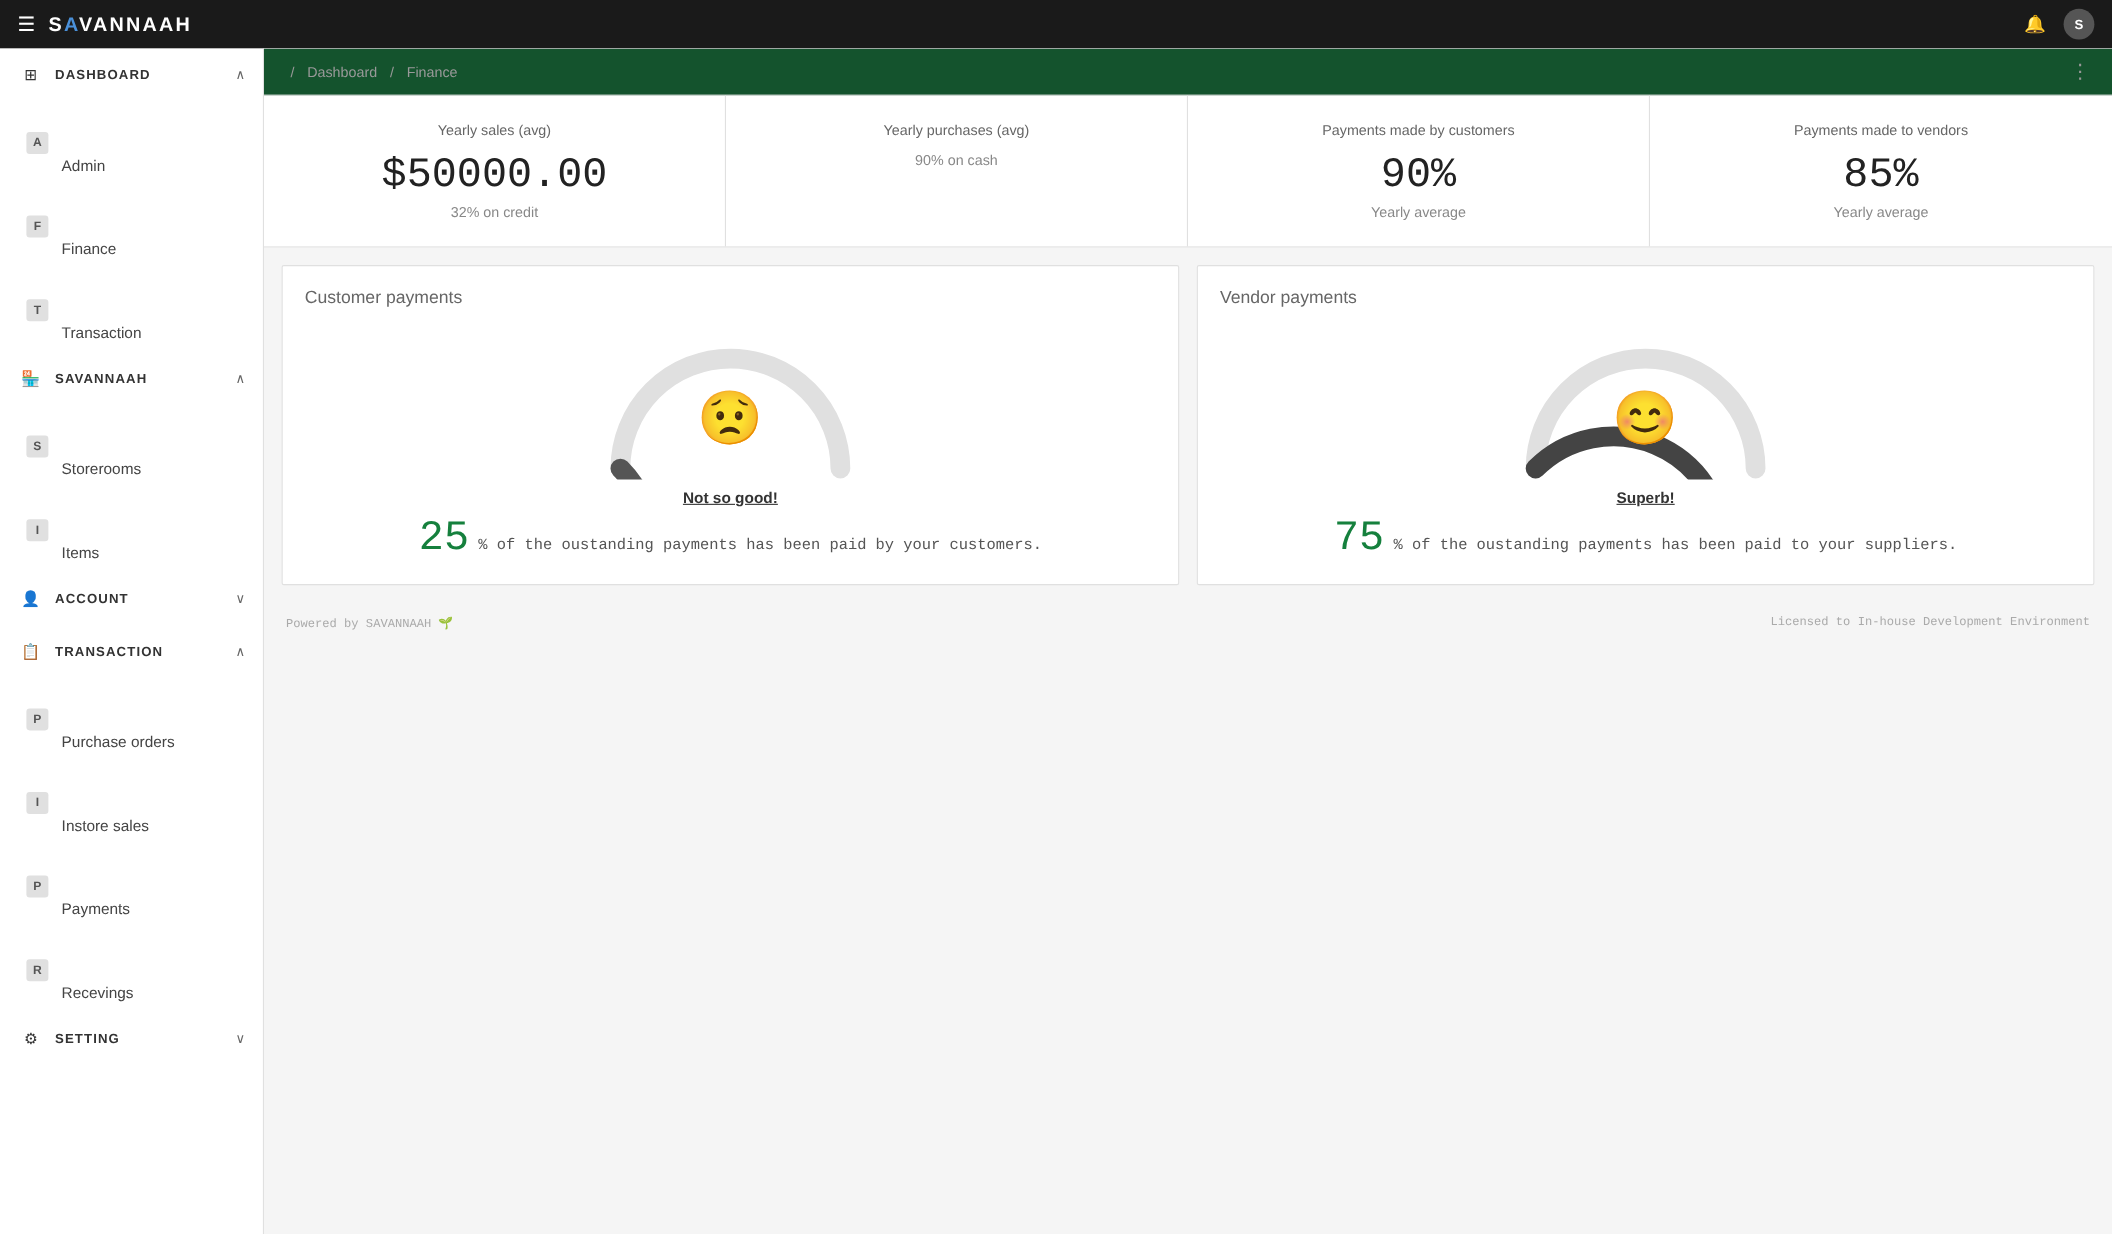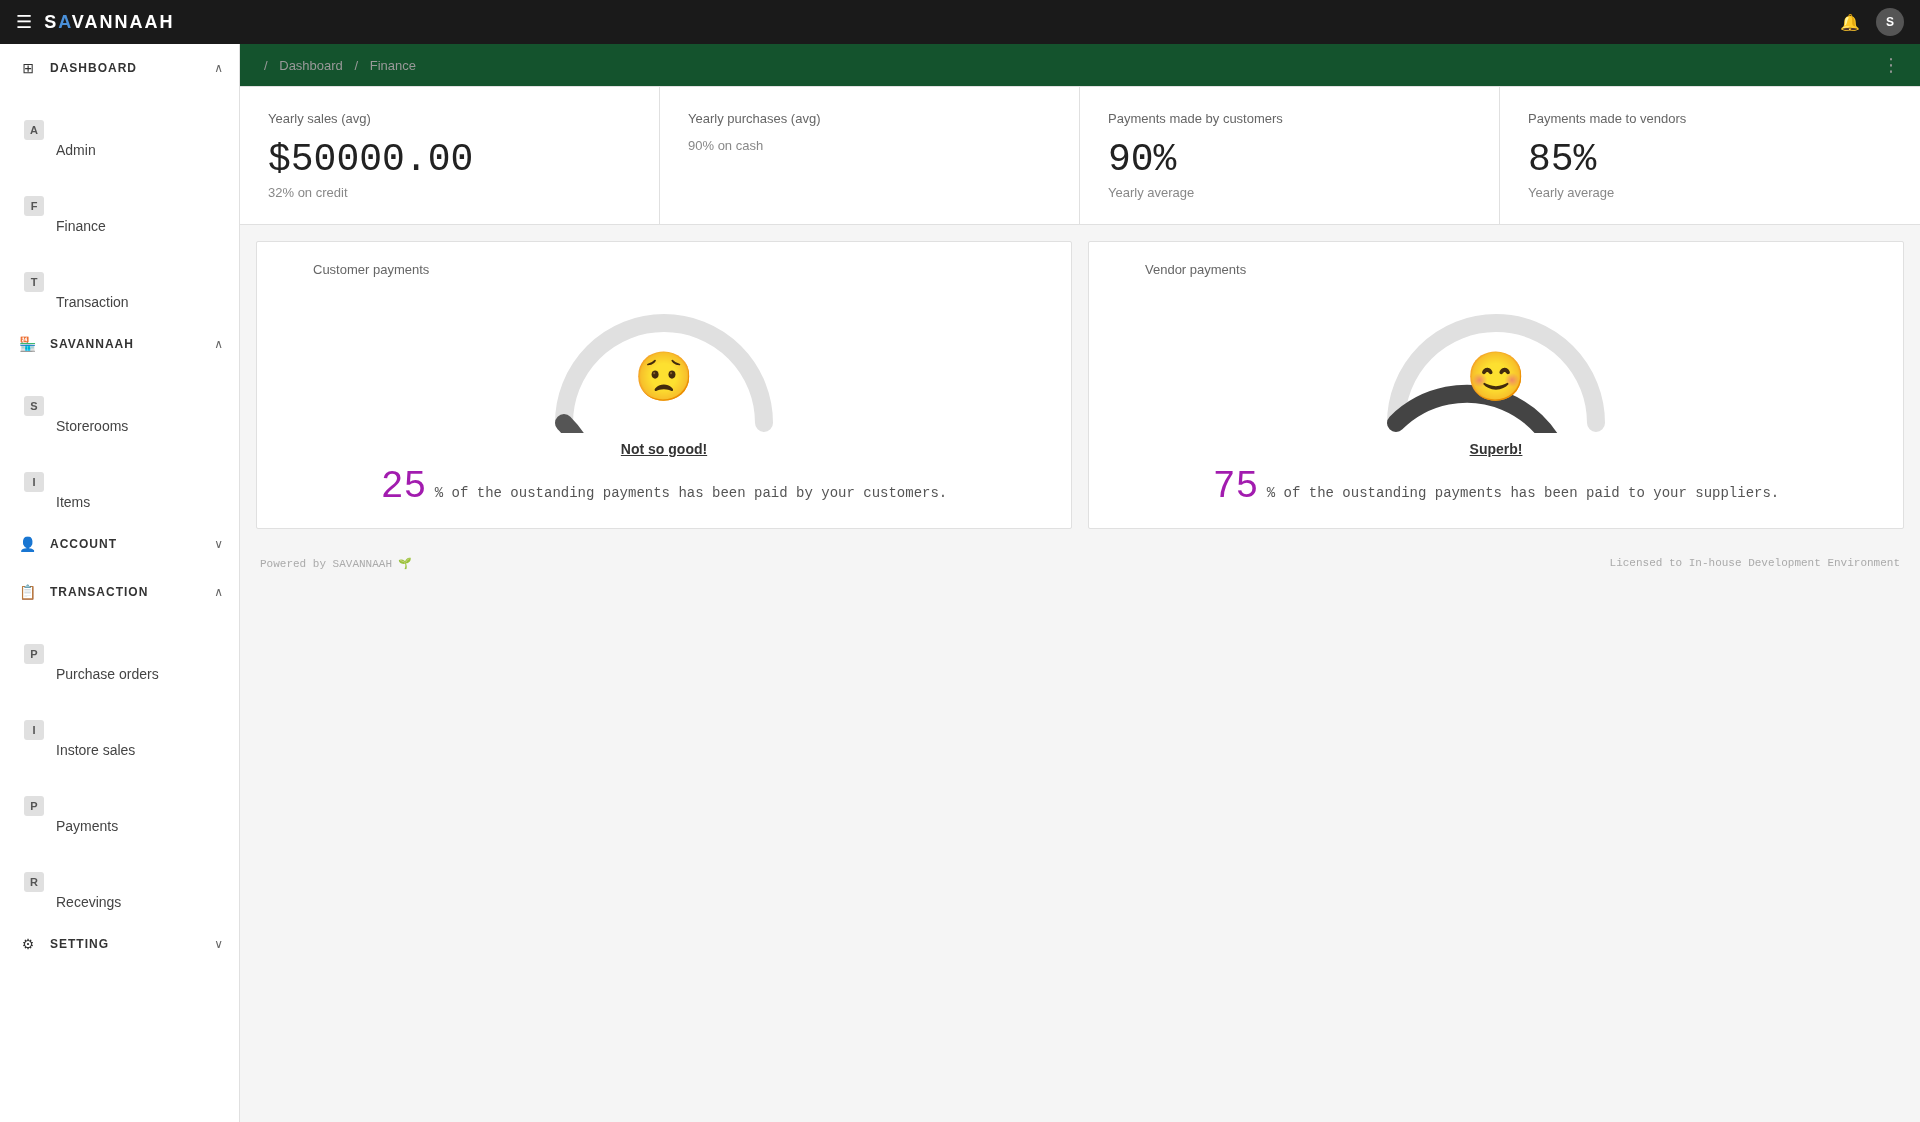--- a/index.html
+++ b/index.html
@@ -90,48 +90,49 @@
       display: grid;
       grid-template-columns: repeat(4, 1fr);
       gap: 0;
       background: white;
       border-bottom: 1px solid #e0e0e0;
       margin-bottom: 16px;
     }
     .stat-card {
       padding: 24px 28px;
       border-right: 1px solid #e0e0e0;
+      text-align: center;
     }
     .stat-card:last-child { border-right: none; }
     .stat-label { font-size: 13px; color: #666; margin-bottom: 12px; }
     .stat-value { font-size: 38px; font-weight: 300; color: #222; margin-bottom: 4px; font-family: 'Courier New', monospace; }
     .stat-sub { font-size: 13px; color: #888; }
 
     
     .gauge-grid {
       display: grid;
       grid-template-columns: repeat(2, 1fr);
       gap: 16px;
       padding: 0 16px 16px;
     }
     .gauge-card {
       background: white;
       border: 1px solid #e0e0e0;
       border-radius: 2px;
       padding: 20px;
     }
-    .gauge-card-title { font-size: 13px; color: #666; margin-bottom: 16px; margin-left: 36px; }
+    .gauge-card-title { font-size: 16px; color: #666; margin-bottom: 16px; }
     .gauge-container {
       display: flex; flex-direction: column; align-items: center;
     }
     .gauge-svg-wrap { position: relative; width: 260px; height: 140px; }
     .gauge-face { font-size: 48px; color: #555; position: absolute; top: 55px; left: 50%; transform: translateX(-50%); }
     .gauge-status { font-size: 14px; font-weight: bold; color: #333; text-align: center; margin-top: 8px; text-decoration: underline; }
     .gauge-desc { font-size: 14px; color: #555; text-align: center; margin-top: 8px; font-family: 'Courier New', monospace; }
-    .gauge-percent { font-size: 38px; font-weight: 300; color: #a21caf; text-align: right; }
+    .gauge-percent { font-size: 38px; font-weight: 300; color: #15803d; text-align: right; }
 
     
     .content-footer {
       background: #f5f5f5;
       padding: 12px 20px;
       display: flex; justify-content: space-between;
       font-size: 11px; color: #aaa; font-family: Liberation Mono, monospace;
     }
 
     

